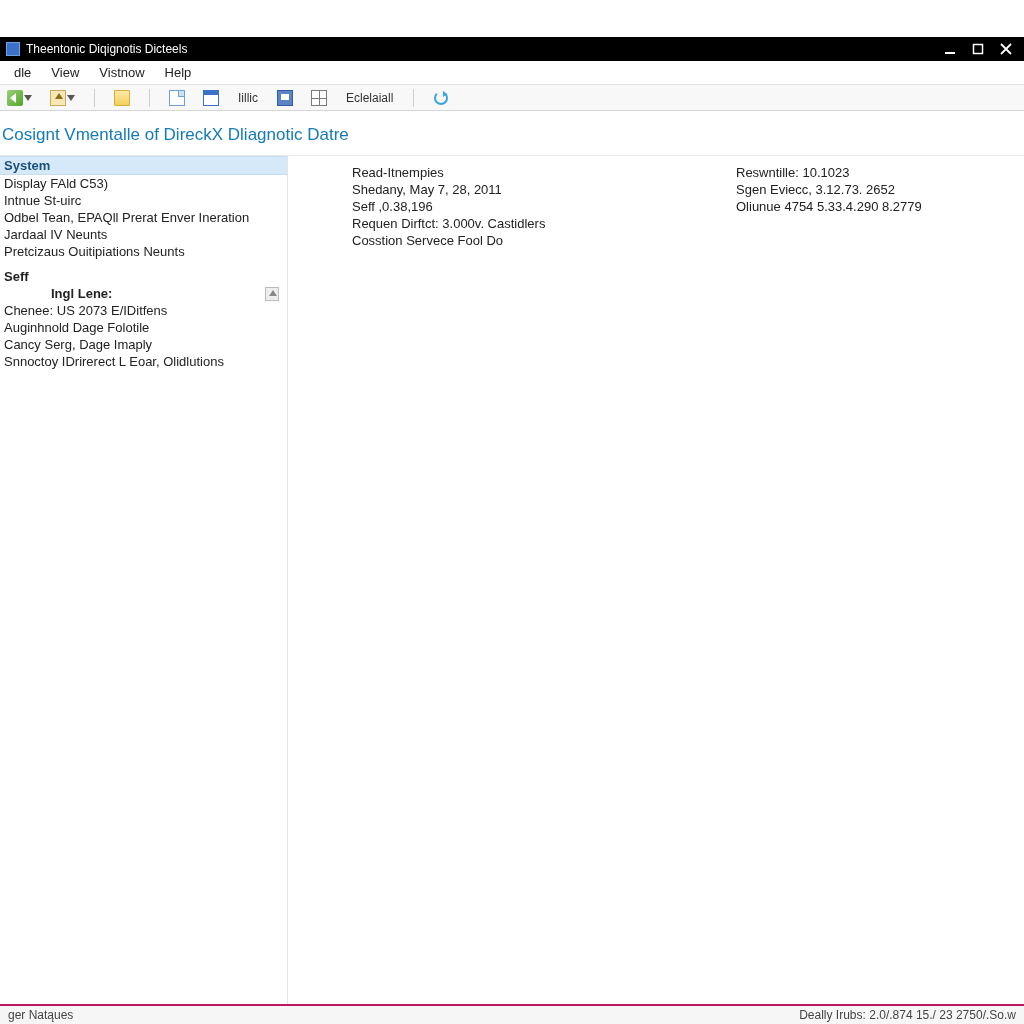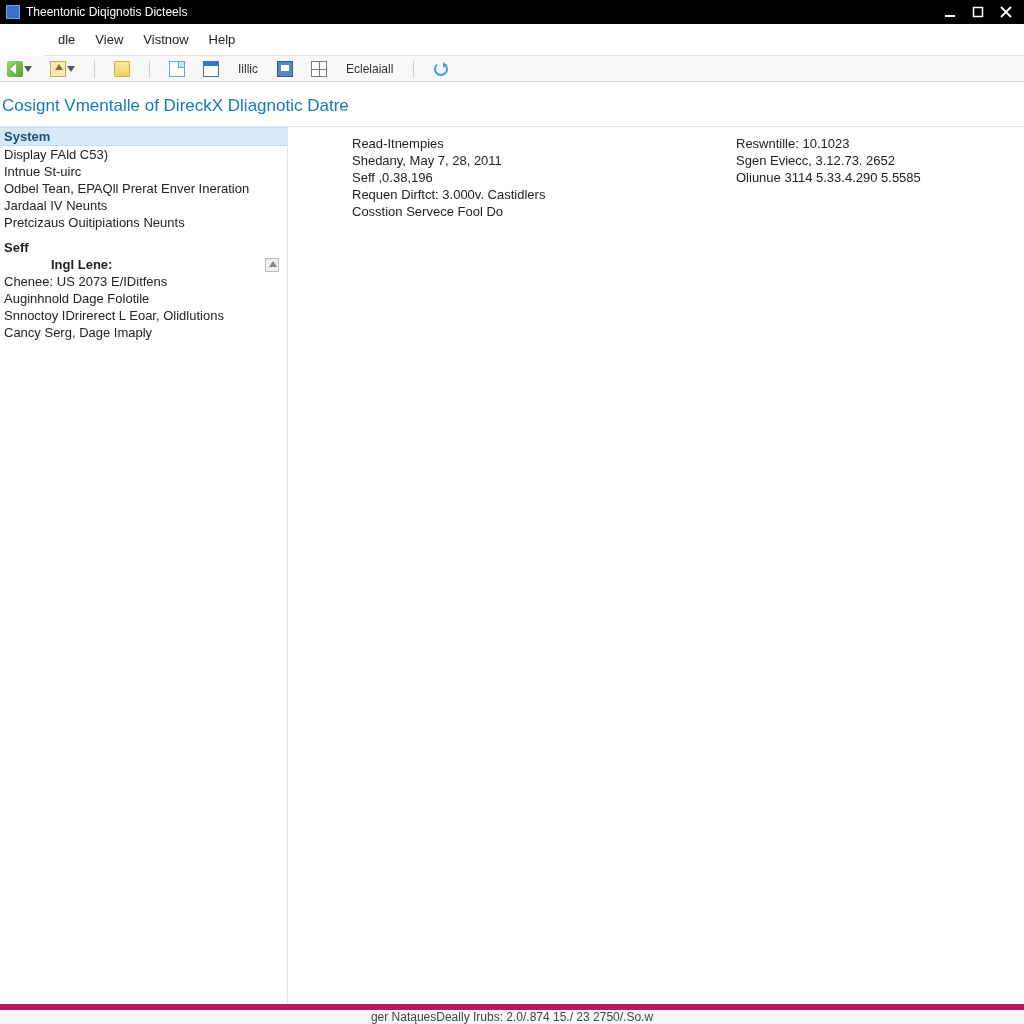--- a/index.html
+++ b/index.html
@@ -1,27 +1,27 @@
 <!DOCTYPE html>
 <html><head>
 <meta charset="utf-8">
 <style>
   * { margin: 0; padding: 0; box-sizing: border-box; }
   html, body { width: 1024px; height: 1024px; overflow: hidden; font-family: "Segoe UI", Tahoma, sans-serif; font-size: 13px; background: #fff; color: #222; }
 
   
-  .titlebar { height: 24px; background: #000; color: #fff; display: flex; align-items: center; padding: 0 4px 0 6px; font-size: 12px; }
+  .titlebar { height: 24px; background: #000; color: #fff; display: flex; align-items: center; padding: 0 4px 0 6px; font-size: 12px; margin-top: 37px; }
   .titlebar .app-icon { width: 14px; height: 14px; background: #3a72c8; border: 1px solid #6fa0e4; margin-right: 6px; display: inline-block; }
   .titlebar .title-text { flex: 1; }
   .titlebar .winbtn { width: 28px; height: 24px; display: flex; align-items: center; justify-content: center; cursor: pointer; }
   .titlebar .winbtn svg { width: 12px; height: 12px; }
   .titlebar .winbtn.close svg { width: 14px; height: 14px; }
 
   
-  .menubar { height: 32px; background: #fff; border-bottom: 1px solid #e0e0e0; display: flex; align-items: center; padding-left: 4px; font-size: 13px; margin-left: 44px; }
+  .menubar { height: 24px; background: #fff; border-bottom: 1px solid #e0e0e0; display: flex; align-items: center; padding-left: 4px; font-size: 13px; }
   .menubar .menuitem { padding: 2px 10px; cursor: pointer; }
 
   
   .toolbar { height: 26px; background: #f8f8f8; border-bottom: 1px solid #d6d6d6; display: flex; align-items: center; padding: 0 4px; gap: 12px; }
   .toolbar .tbtn { height: 20px; min-width: 22px; display: flex; align-items: center; justify-content: center; border: 1px solid transparent; border-radius: 2px; cursor: pointer; padding: 0 2px; }
   .toolbar .sep { width: 1px; height: 18px; background: #cfcfcf; margin: 0 4px; }
   .toolbar .tlabel { font-size: 12px; color: #333; padding: 0 4px; cursor: pointer; }
   .ticon { width: 16px; height: 16px; display: inline-block; }
   .dropdown-caret { width: 8px; height: 6px; margin-left: 1px; }
   .ic-back { background: linear-gradient(135deg,#9dd07a,#4fa52b); border-radius: 2px; position: relative; }
@@ -55,21 +55,21 @@
   .side-sep { height: 8px; }
   .side-head { font-weight: 600; padding: 1px 4px; }
   .side-head-row { display:flex; align-items:center; justify-content:space-between; padding-right:8px;margin-left:47px; }
   .side-icon { width:14px;height:14px; background:#eee;border:1px solid #bbb; display:inline-block; position:relative; }
   .side-icon::after { content:""; position:absolute; left:3px; top:2px; width:0;height:0;border-left:4px solid transparent;border-right:4px solid transparent;border-bottom:6px solid #888; }
 
   .kv-row { padding: 1px 0; white-space: nowrap; }
   .circle-bullet { display:inline-block; width:12px;height:12px; border:1px solid #b0b0b0; border-radius:50%; margin-right:6px; vertical-align:middle; background:#f7f7f7; }
 
   
-  .statusbar { position: absolute; left:0; right:0; bottom:0; height:20px; border-top:6px solid #be185d; background:#f6f6f6; display:flex; align-items:center; justify-content:center; padding:0 8px; font-size:12px; color:#444; }
+  .statusbar { position: absolute; left:0; right:0; bottom:0; height:20px; border-top:2px solid #be185d; background:#f6f6f6; display:flex; align-items:center; justify-content:space-between; padding:0 8px; font-size:12px; color:#444; }
 </style>
 </head>
 <body>
 
 <div class="titlebar">
   <span class="app-icon"></span>
   <span class="title-text">Theentonic Diqignotis Dicteels</span>
   <div class="winbtn">
     <svg viewBox="0 0 12 12">
         <rect x="1" y="9" width="10" height="2" fill="#fff"></rect>
@@ -144,36 +144,36 @@
     <div class="sidebar-item">Jardaal IV Neunts</div>
     <div class="sidebar-item">Pretcizaus Ouitipiations Neunts</div>
     <div class="side-sep"></div>
     <div class="side-head">Seff</div>
     <div class="side-head-row">
       <span class="side-head">Ingl Lene:</span>
       <span class="side-icon"></span>
     </div>
     <div class="sidebar-item">Chenee: US 2073 E/IDitfens</div>
     <div class="sidebar-item">Auginhnold Dage Folotile</div>
+    <div class="sidebar-item">Cancy Serg, Dage Imaply</div>
     <div class="sidebar-item">Snnoctoy IDrirerect L Eoar, Olidlutions</div>
-    <div class="sidebar-item">Cancy Serg, Dage Imaply</div>
   </div>
 
   <div class="col-mid">
     <div class="kv-row">Read-Itnempies</div>
     <div class="kv-row">Shedany, May 7, 28, 2011</div>
     <div class="kv-row">Seff ,0.38,196</div>
     <div class="kv-row">Requen Dirftct: 3.000v. Castidlers</div>
     <div class="kv-row">Cosstion Servece Fool Do</div>
   </div>
 
   <div class="col-right">
     <div class="kv-row" style="padding-left:18px">Reswntille: 10.1023</div>
     <div class="kv-row" style="padding-left:18px">Sgen Eviecc, 3.12.73. 2652</div>
-    <div class="kv-row" style="padding-left:18px">Oliunue 3114 5.33.4.290 5.5585</div>
+    <div class="kv-row" style="padding-left:18px">Oliunue 4754 5.33.4.290 8.2779</div>
   </div>
 
 </div>
 
 <div class="statusbar">
   <span>ger Natąues</span>
   <span>Deally Irubs: 2.0/.874 15./ 23 2750/.So.w</span>
 </div>
 
 </body></html>

